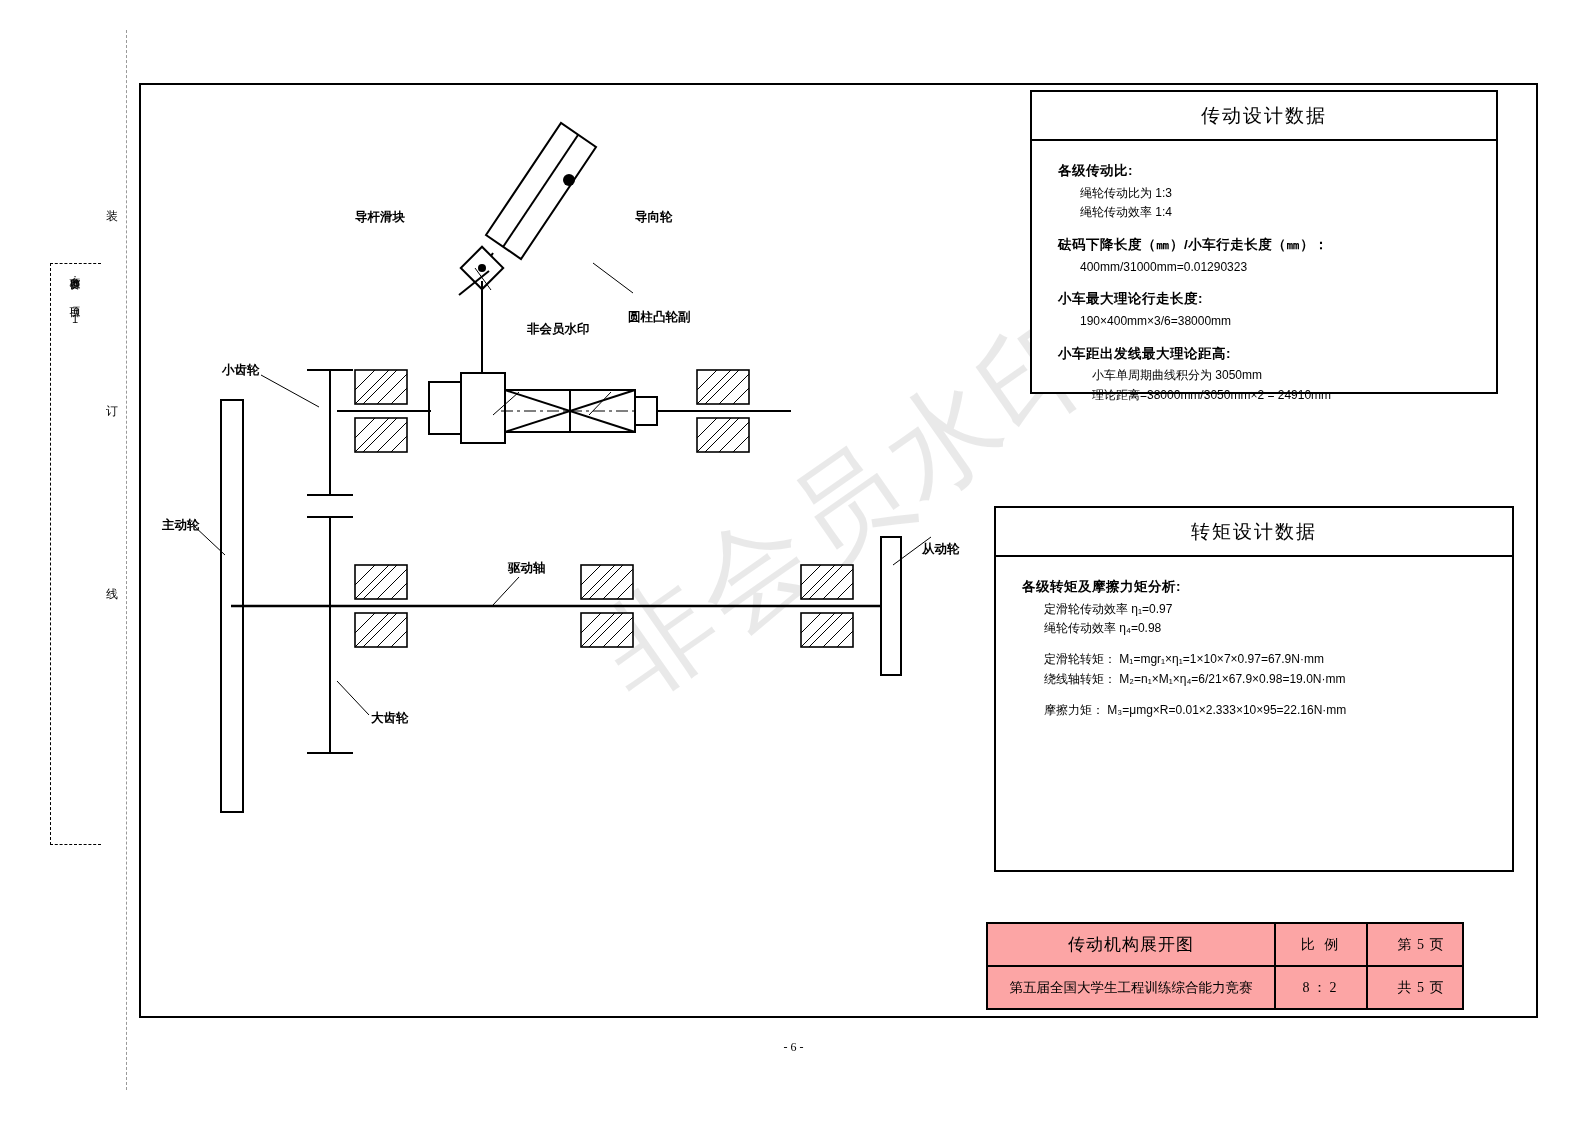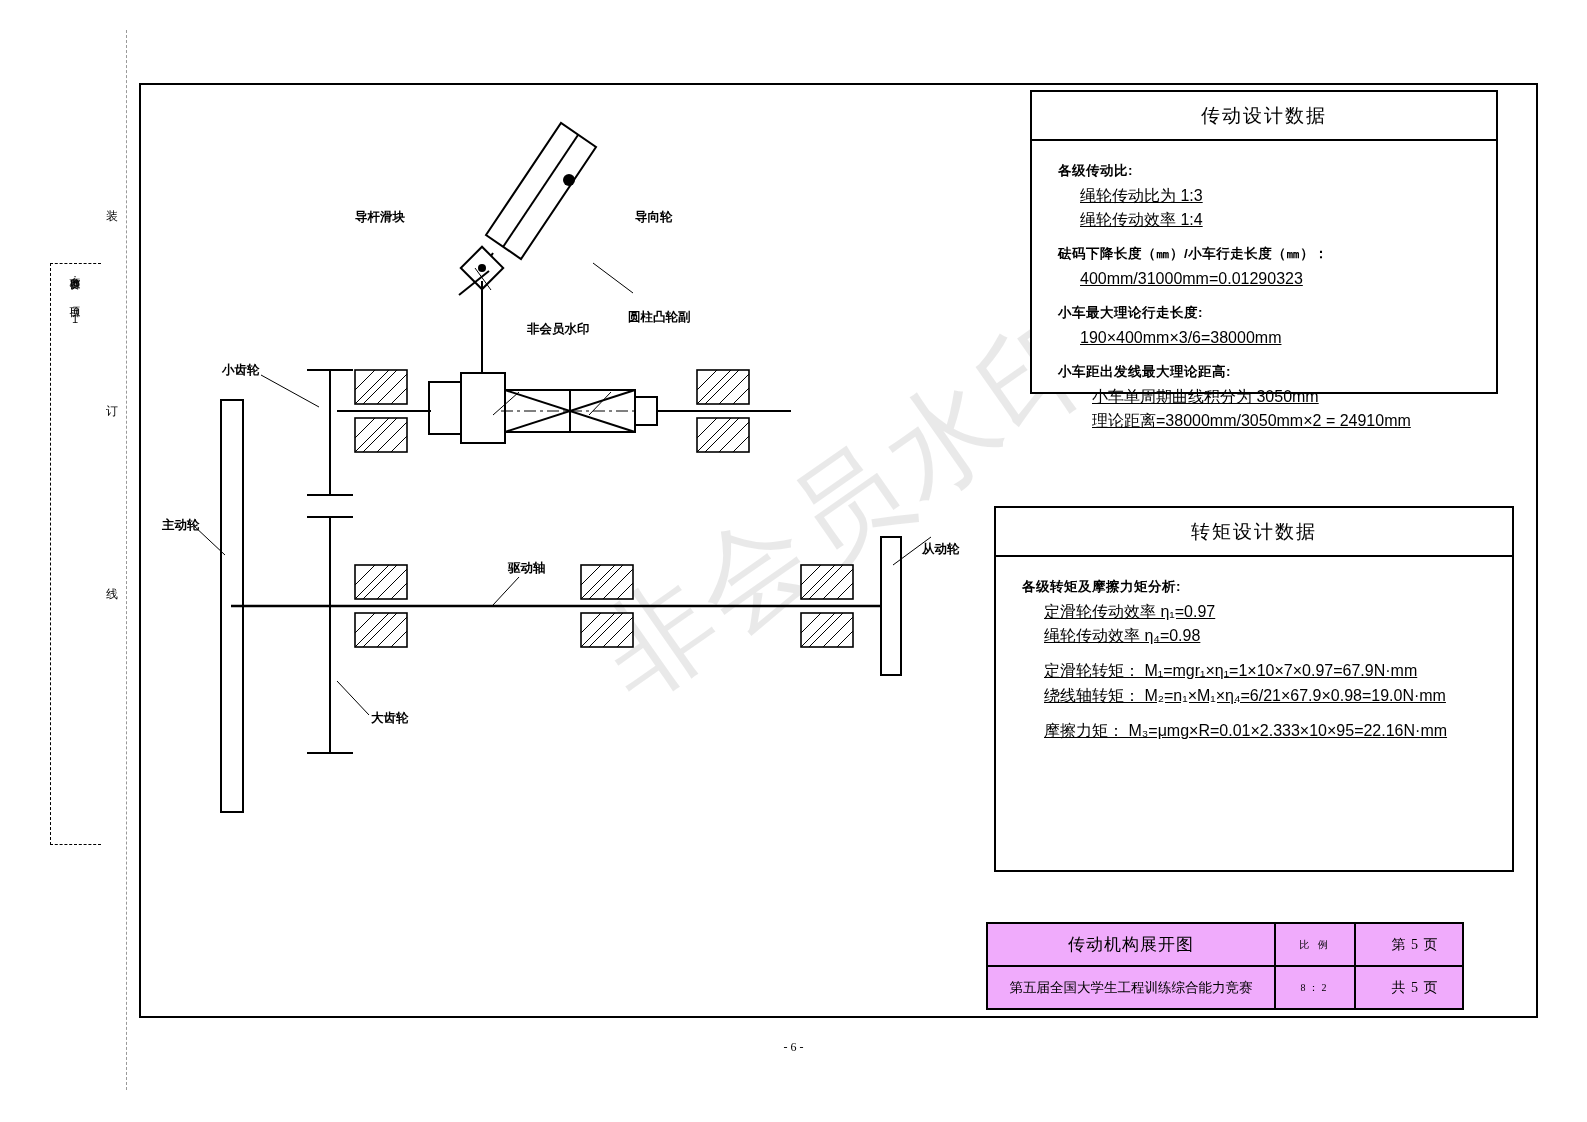--- a/index.html
+++ b/index.html
@@ -113,56 +113,55 @@
   .grp { margin-bottom: 17px; }
   .grp-head {
     font-weight: bold;
     font-size: 13.5px;
     letter-spacing: 0.5px;
     margin-bottom: 8px;
   }
   .grp-line {
     margin-left: 22px;
     margin-bottom: 6px;
-    font-size: 16px;
-    text-decoration: underline;
+    font-size: 12px;
   }
   .grp-line.indent2 { margin-left: 34px; }
 
   #panel1 { left: 1030px; top: 90px; width: 468px; height: 304px; }
   #panel2 { left: 994px; top: 506px; width: 520px; height: 366px; }
 
   
   .titleblock {
     position: absolute;
     left: 986px;
     top: 922px;
     width: 478px;
     height: 88px;
     border: 2px solid #000;
     box-sizing: border-box;
     display: flex;
     flex-direction: column;
-    background: #f0abfc;
+    background: #fca5a5;
   }
   .tb-row {
     flex: 1;
     display: flex;
   }
   .tb-row:first-child { border-bottom: 2px solid #000; }
   .tb-cell {
     display: flex;
     align-items: center;
     justify-content: center;
     font-family: "Liberation Serif", serif;
     box-sizing: border-box;
   }
   .tb-main { width: 288px; border-right: 2px solid #000; font-size: 17px; letter-spacing: 1px; }
   .tb-main.small { font-size: 13.5px; letter-spacing: 0px; }
-  .tb-mid { width: 80px; border-right: 2px solid #000; font-size: 10px; letter-spacing: 3px; }
+  .tb-mid { width: 92px; border-right: 2px solid #000; font-size: 14px; letter-spacing: 3px; }
   .tb-end { flex: 1; font-size: 14px; letter-spacing: 1px; padding-left: 12px; }
 
   
   .footer {
     position: absolute;
     left: 0;
     top: 1040px;
     width: 1587px;
     text-align: center;
     font-size: 12px;

